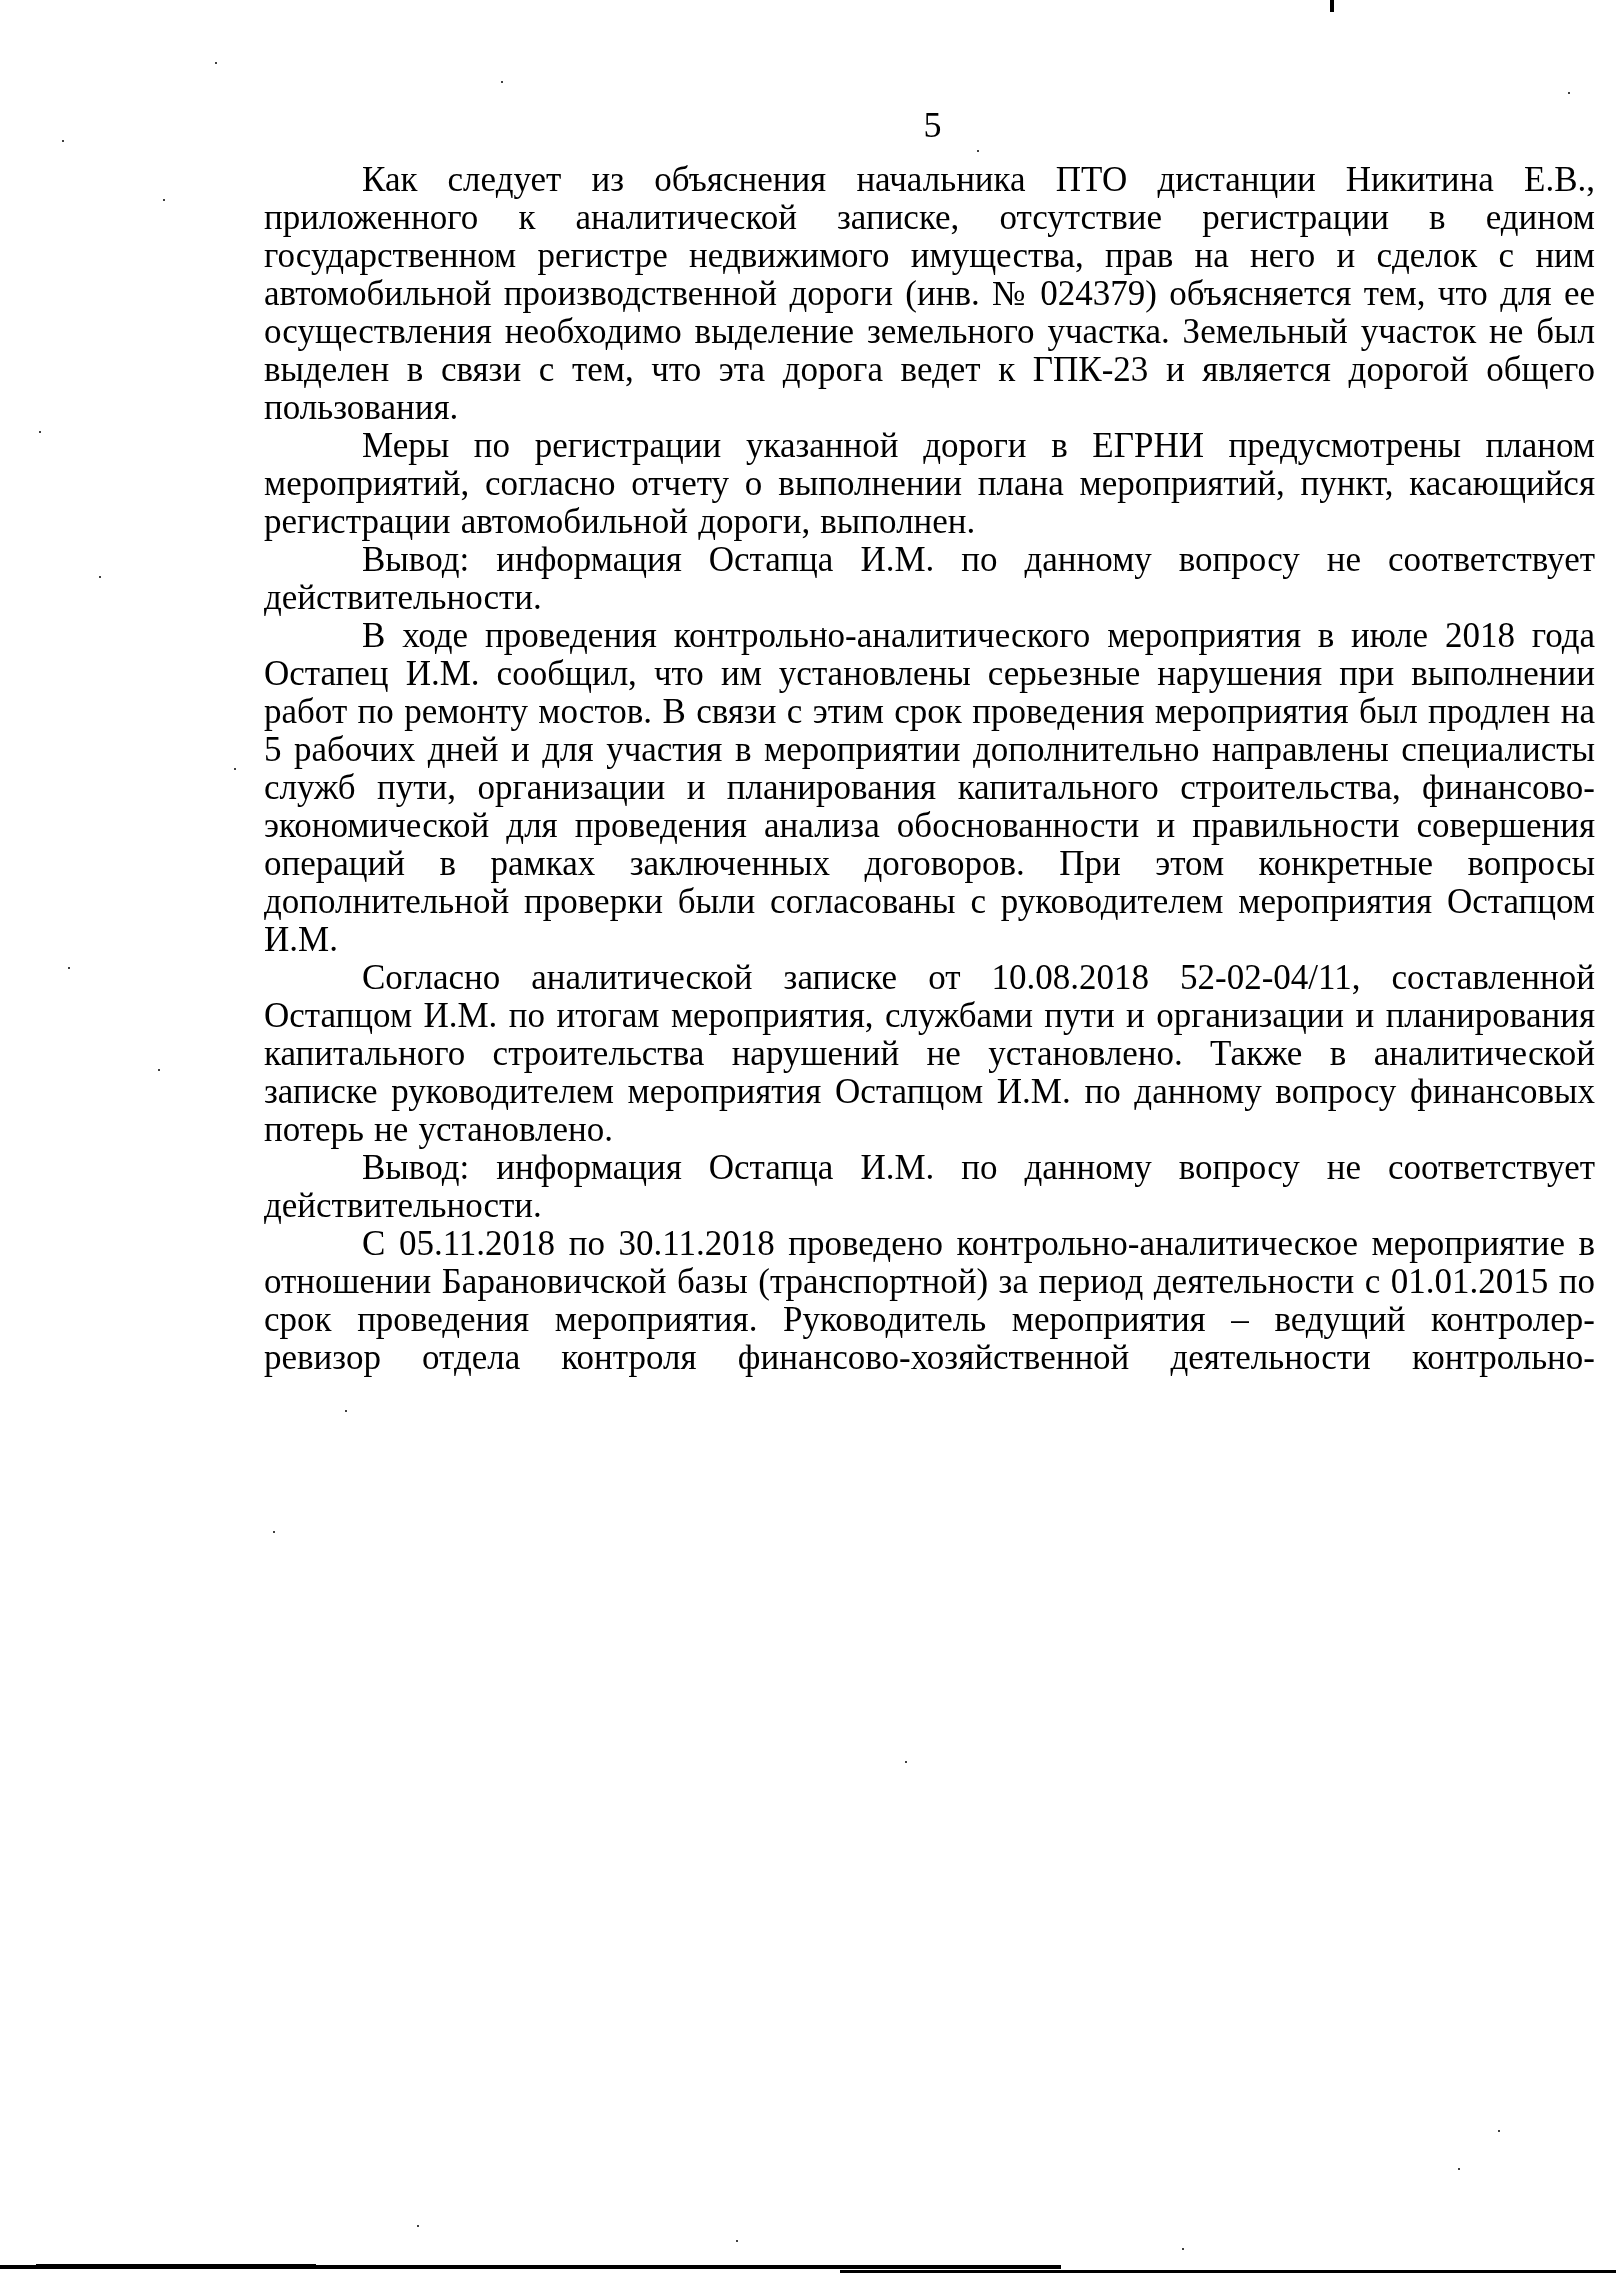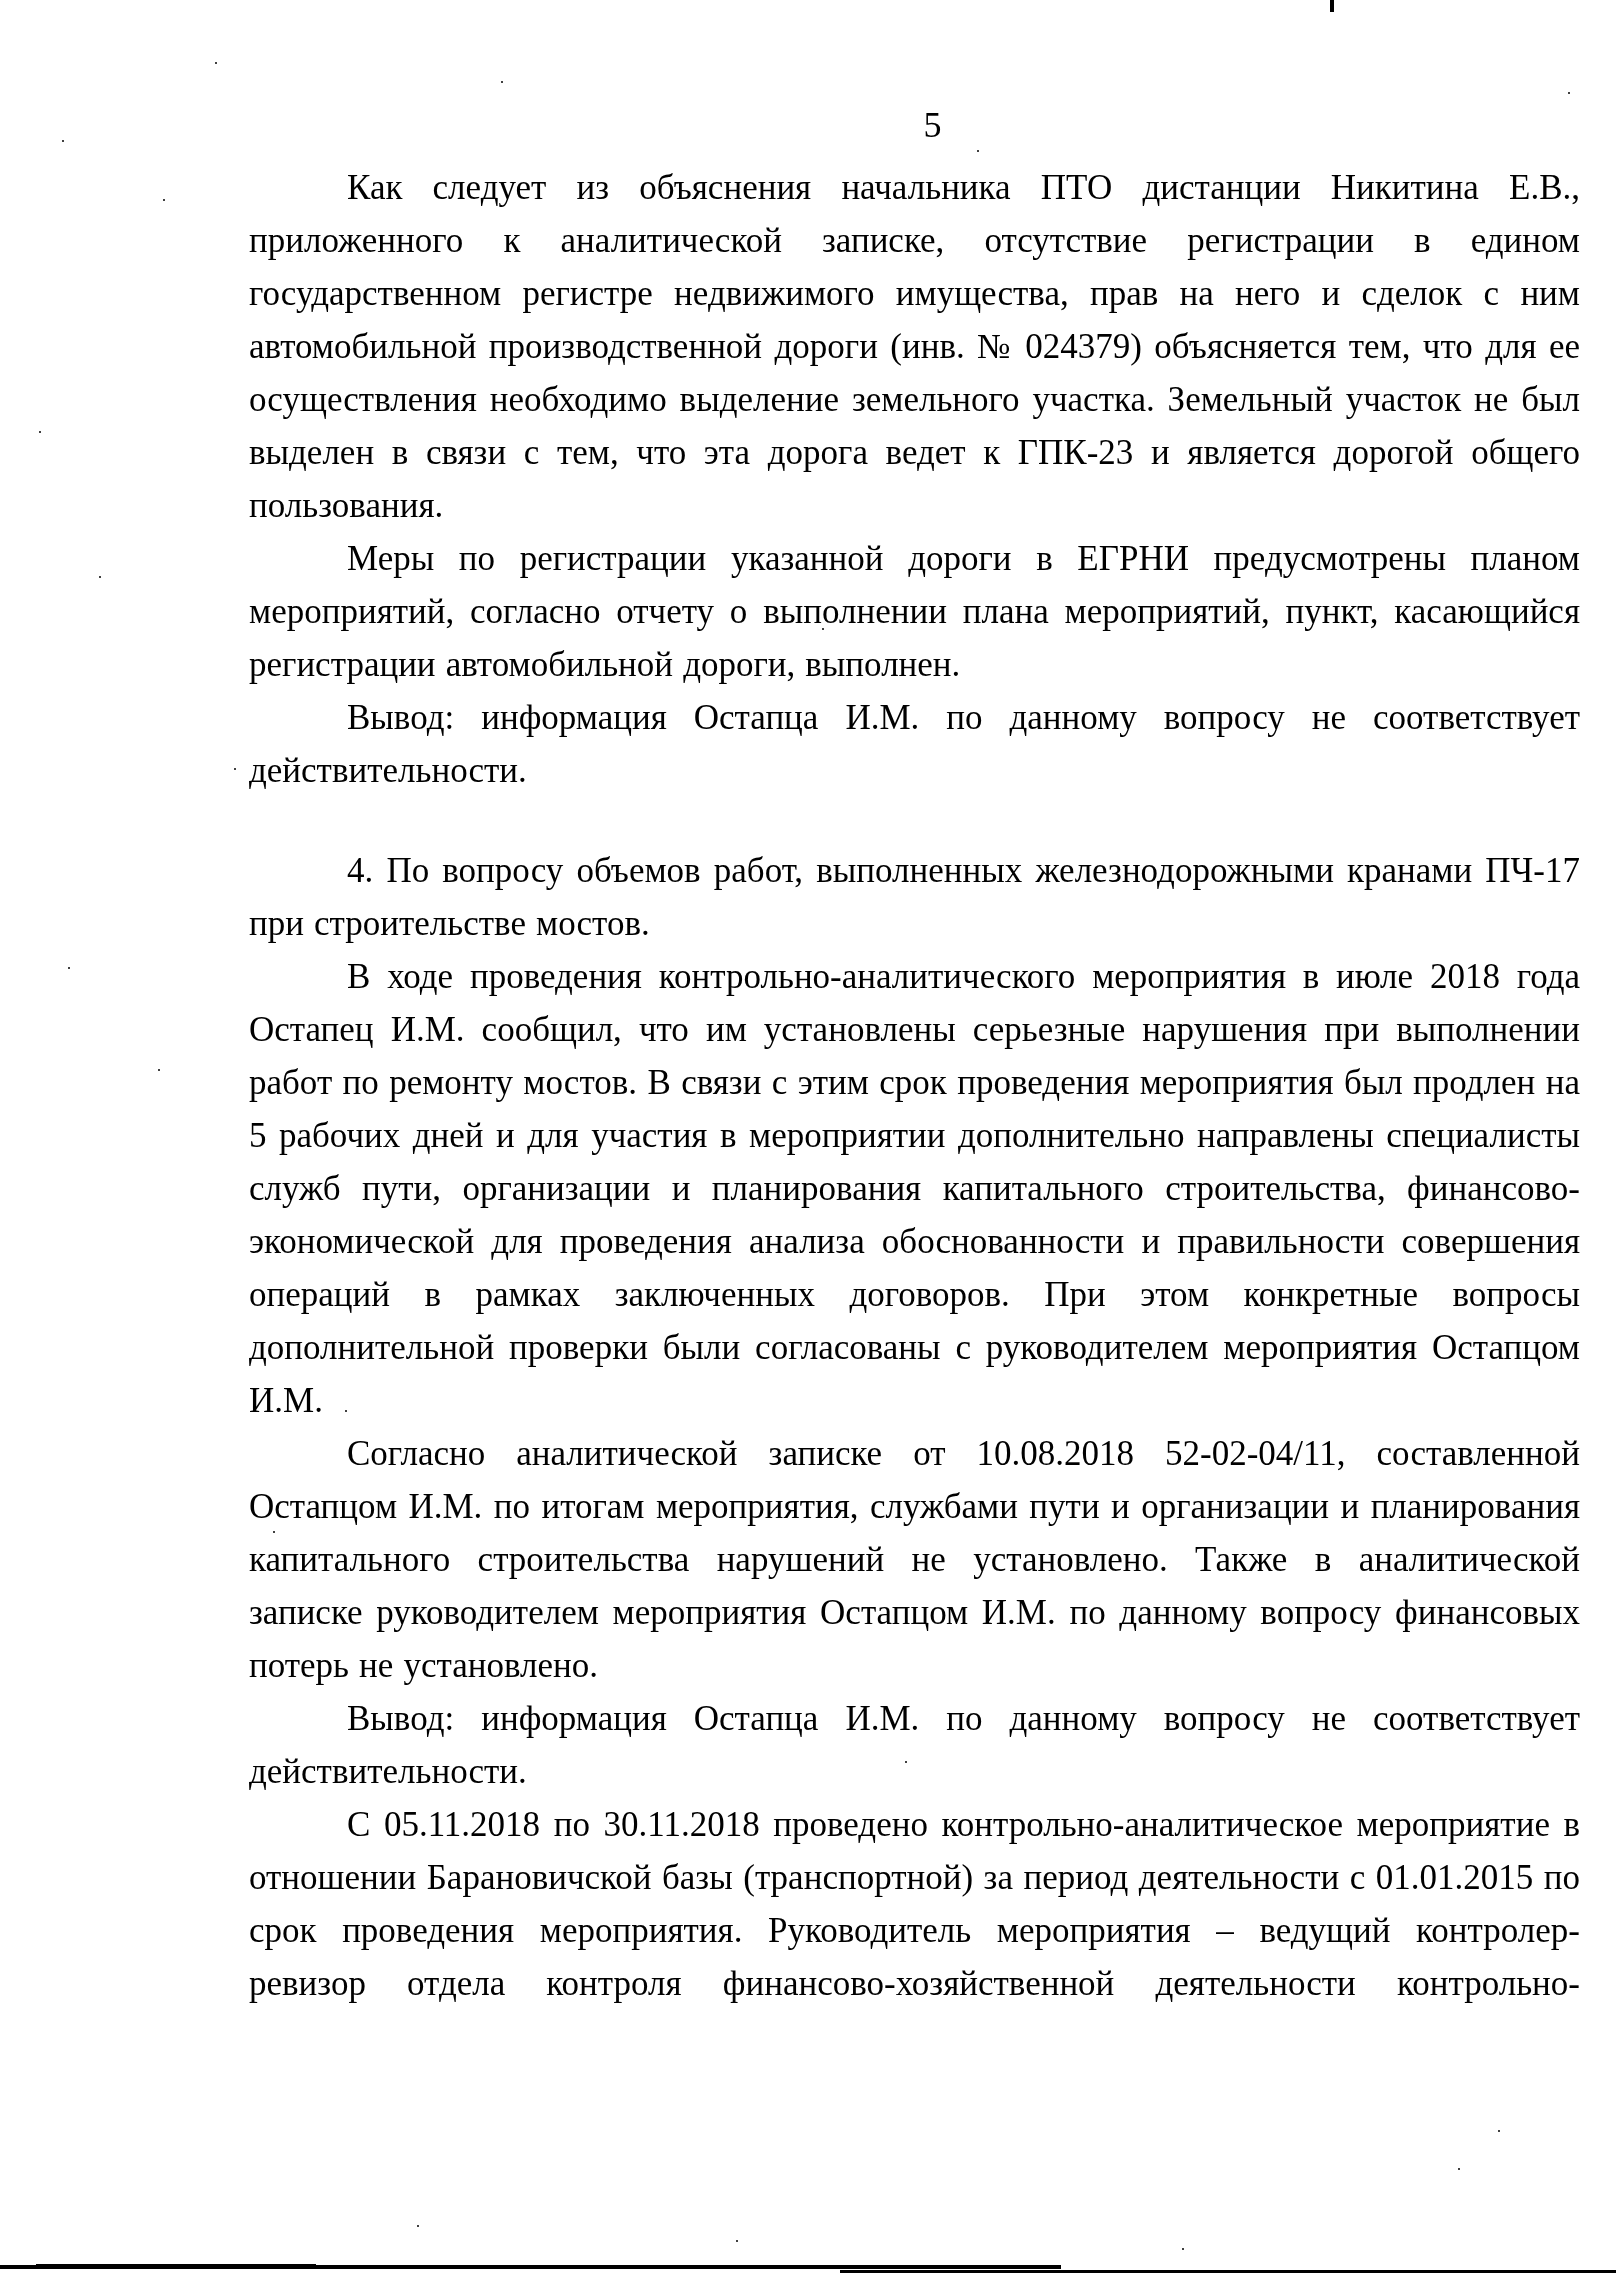--- a/index.html
+++ b/index.html
@@ -20,25 +20,25 @@
     position: absolute;
     left: 267px;
     top: 102px;
     width: 1331px;
     text-align: center;
     font-size: 36px;
     line-height: 47px;
   }
   .text-block {
     position: absolute;
-    left: 249px;
+    left: 264px;
     top: 161px;
     width: 1331px;
     font-size: 35px;
-    line-height: 53px;
+    line-height: 38px;
   }
   .para {
     margin: 0;
     text-indent: 98px;
     text-align: justify;
     word-spacing: 1.3px;
   }
   .para.section {
     margin-top: 47px;
   }
@@ -63,21 +63,20 @@
 <body>
 
 <div class="page">
 
   <div class="page-number">5</div>
 
   <div class="text-block" id="text-block">
       <p class="para body">Как следует из объяснения начальника ПТО дистанции Никитина Е.В., приложенного к аналитической записке, отсутствие регистрации в едином государственном регистре недвижимого имущества, прав на него и сделок с ним автомобильной производственной дороги (инв. № 024379) объясняется тем, что для ее осуществления необходимо выделение земельного участка. Земельный участок не был выделен в связи с тем, что эта дорога ведет к ГПК-23 и является дорогой общего пользования.</p>
       <p class="para body">Меры по регистрации указанной дороги в ЕГРНИ предусмотрены планом мероприятий, согласно отчету о выполнении плана мероприятий, пункт, касающийся регистрации автомобильной дороги, выполнен.</p>
       <p class="para body">Вывод: информация Остапца И.М. по данному вопросу не соответствует действительности.</p>
-      <p class="para section">4. По вопросу объемов работ, выполненных железнодорожными кранами ПЧ-17 при строительстве мостов.</p>
       <p class="para body">В ходе проведения контрольно-аналитического мероприятия в июле 2018 года Остапец И.М. сообщил, что им установлены серьезные нарушения при выполнении работ по ремонту мостов. В связи с этим срок проведения мероприятия был продлен на 5 рабочих дней и для участия в мероприятии дополнительно направлены специалисты служб пути, организации и планирования капитального строительства, финансово-экономической для проведения анализа обоснованности и правильности совершения операций в рамках заключенных договоров. При этом конкретные вопросы дополнительной проверки были согласованы с руководителем мероприятия Остапцом И.М.</p>
       <p class="para body">Согласно аналитической записке от 10.08.2018 52-02-04/11, составленной Остапцом И.М. по итогам мероприятия, службами пути и организации и планирования капитального строительства нарушений не установлено. Также в аналитической записке руководителем мероприятия Остапцом И.М. по данному вопросу финансовых потерь не установлено.</p>
       <p class="para body">Вывод: информация Остапца И.М. по данному вопросу не соответствует действительности.</p>
       <p class="para body justify-last">С 05.11.2018 по 30.11.2018 проведено контрольно-аналитическое мероприятие в отношении Барановичской базы (транспортной) за период деятельности с 01.01.2015 по срок проведения мероприятия. Руководитель мероприятия – ведущий контролер-ревизор отдела контроля финансово-хозяйственной деятельности контрольно-</p>
     </div>
 
   <div class="artifact-tick" id="top-tick" style="left: 1330px; top: 0px; width: 3.9px; height: 11.7px;"></div>
 
   <div id="bottom-lines">
       <div class="artifact-line" style="left: 0px; top: 2265px; width: 1061px; height: 3.9px;"></div>

